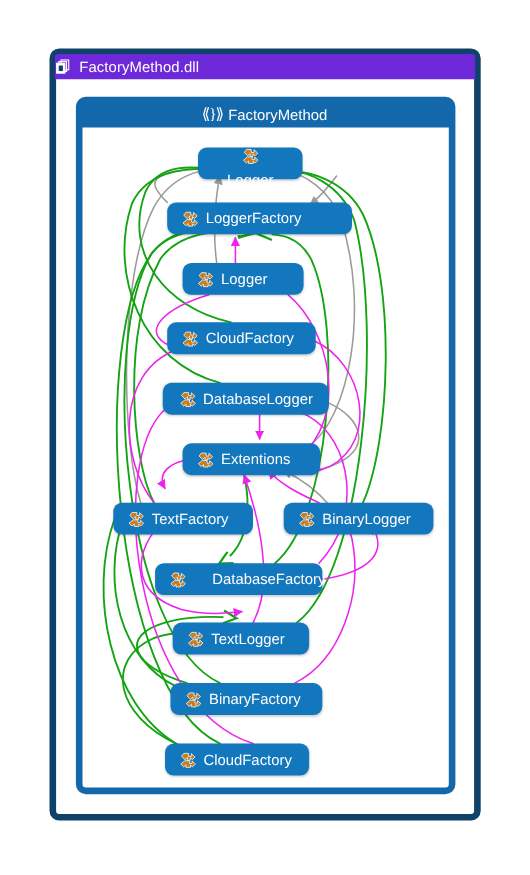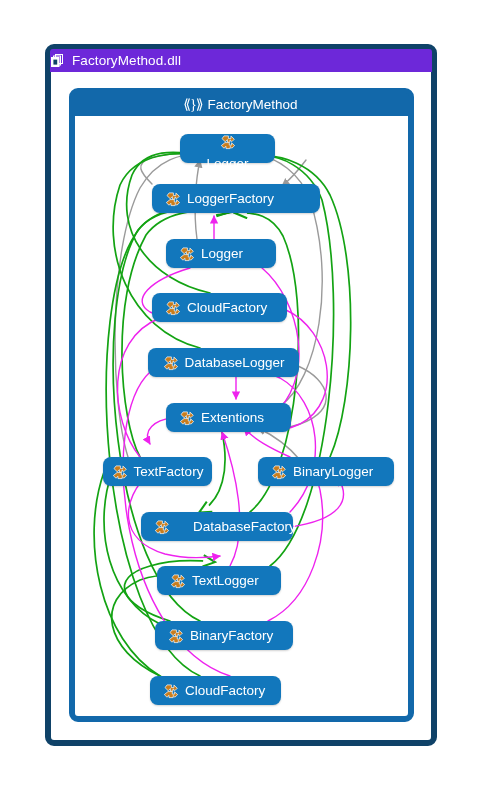--- a/index.html
+++ b/index.html
@@ -252,21 +252,21 @@
       </div>
       <div class="node" style="left: 166px; top: 403px; width: 125px;">
         <span>
           <svg class="class-icon" viewBox="0 0 16 16" aria-hidden="true">
             <path d="M4.1 1.9 L8.4 1.9 L8.4 4.6 L10.9 4.6 L10.9 2.1 L14.3 5.2 L11.9 7.6 L10.0 5.9 L10.0 8.2 L7.4 8.2 L7.4 5.6 L5.2 7.7 L2.0 4.6 Z" fill="#c87d1e" stroke="#ffffff" stroke-width="0.7"></path>
             <path d="M5.0 8.6 L9.3 8.6 L9.3 11.1 L11.6 11.1 L11.6 8.8 L14.6 11.6 L11.9 14.2 L10.2 12.5 L10.2 14.6 L6.0 14.6 L6.0 12.3 L4.0 14.2 L1.3 11.6 Z" fill="#c87d1e" stroke="#ffffff" stroke-width="0.7"></path>
           </svg>
         </span>
         <span class="node-label">Extentions</span>
       </div>
-      <div class="node" style="left: 103px; top: 457px; width: 109px; justify-content: center;">
+      <div class="node" style="left: 103px; top: 457px; width: 127px;">
         <span>
           <svg class="class-icon" viewBox="0 0 16 16" aria-hidden="true">
             <path d="M4.1 1.9 L8.4 1.9 L8.4 4.6 L10.9 4.6 L10.9 2.1 L14.3 5.2 L11.9 7.6 L10.0 5.9 L10.0 8.2 L7.4 8.2 L7.4 5.6 L5.2 7.7 L2.0 4.6 Z" fill="#c87d1e" stroke="#ffffff" stroke-width="0.7"></path>
             <path d="M5.0 8.6 L9.3 8.6 L9.3 11.1 L11.6 11.1 L11.6 8.8 L14.6 11.6 L11.9 14.2 L10.2 12.5 L10.2 14.6 L6.0 14.6 L6.0 12.3 L4.0 14.2 L1.3 11.6 Z" fill="#c87d1e" stroke="#ffffff" stroke-width="0.7"></path>
           </svg>
         </span>
         <span class="node-label">TextFactory</span>
       </div>
       <div class="node" style="left: 258px; top: 457px; width: 136px; text-align: right;">
         <span>

